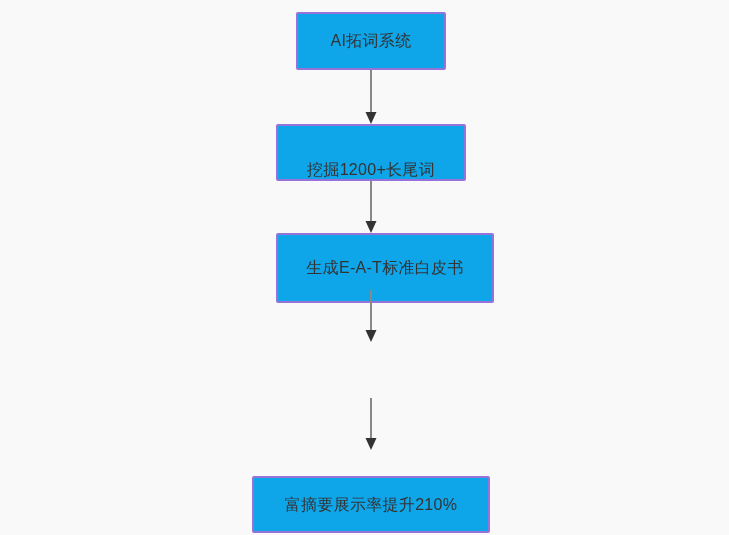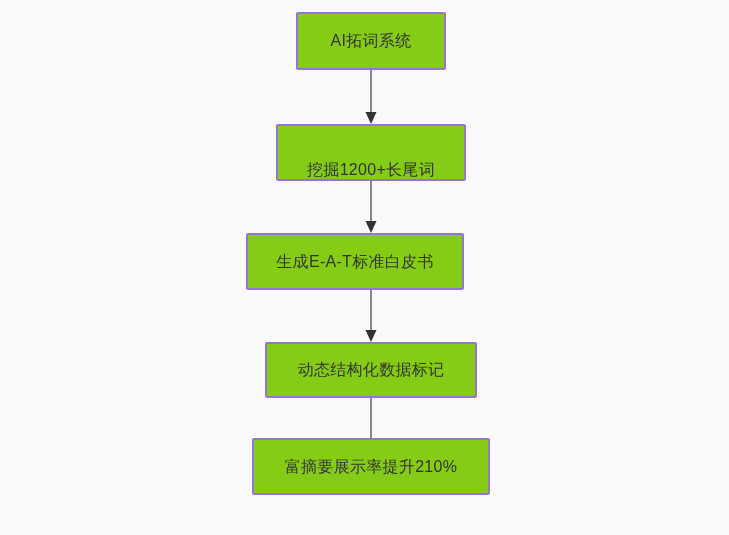--- a/index.html
+++ b/index.html
@@ -15,21 +15,21 @@
   }
   #flowchart-canvas {
     position: relative;
     width: 729px;
     height: 535px;
     background: #f9f9f9;
   }
   .node {
     position: absolute;
     box-sizing: border-box;
-    background: #84cc16;
+    background: #0ea5e9;
     border: 2px solid #9673d8;
     border-radius: 2px;
     display: flex;
     align-items: center;
     justify-content: center;
     color: #333333;
     font-size: 16px;
     line-height: 1.2;
     letter-spacing: 0.3px;
     white-space: nowrap;
@@ -66,39 +66,36 @@
     <span class="node-label">挖掘1200+长尾词</span>
   </div>
 
   <div class="edge" style="left:361px; top:181px; height:52px;">
     <svg width="20" height="52" viewBox="0 0 20 52">
       <line x1="10" y1="0" x2="10" y2="43" stroke="#888888" stroke-width="2"></line>
       <polygon points="10,52 4.5,40 15.5,40" fill="#333333"></polygon>
     </svg>
   </div>
 
-  <div class="node" style="left:246px; top:233px; width:218px; height:57px;">
+  <div class="node" style="left:276px; top:233px; width:218px; height:70px;">
     <span class="node-label">生成E-A-T标准白皮书</span>
   </div>
 
   <div class="edge" style="left:361px; top:290px; height:52px;">
     <svg width="20" height="52" viewBox="0 0 20 52">
       <line x1="10" y1="0" x2="10" y2="43" stroke="#888888" stroke-width="2"></line>
       <polygon points="10,52 4.5,40 15.5,40" fill="#333333"></polygon>
     </svg>
   </div>
 
-  <div class="node" style="left:265px; top:342px; width:212px; height:56px;">
-    <span class="node-label">动态结构化数据标记</span>
-  </div>
 
   <div class="edge" style="left:361px; top:398px; height:52px;">
     <svg width="20" height="52" viewBox="0 0 20 52">
       <line x1="10" y1="0" x2="10" y2="43" stroke="#888888" stroke-width="2"></line>
       <polygon points="10,52 4.5,40 15.5,40" fill="#333333"></polygon>
     </svg>
   </div>
 
-  <div class="node" style="left:252px; top:438px; width:238px; height:57px;">
+  <div class="node" style="left:252px; top:476px; width:238px; height:57px;">
     <span class="node-label">富摘要展示率提升210%</span>
   </div>
 
 </div>
 
 </body></html>

